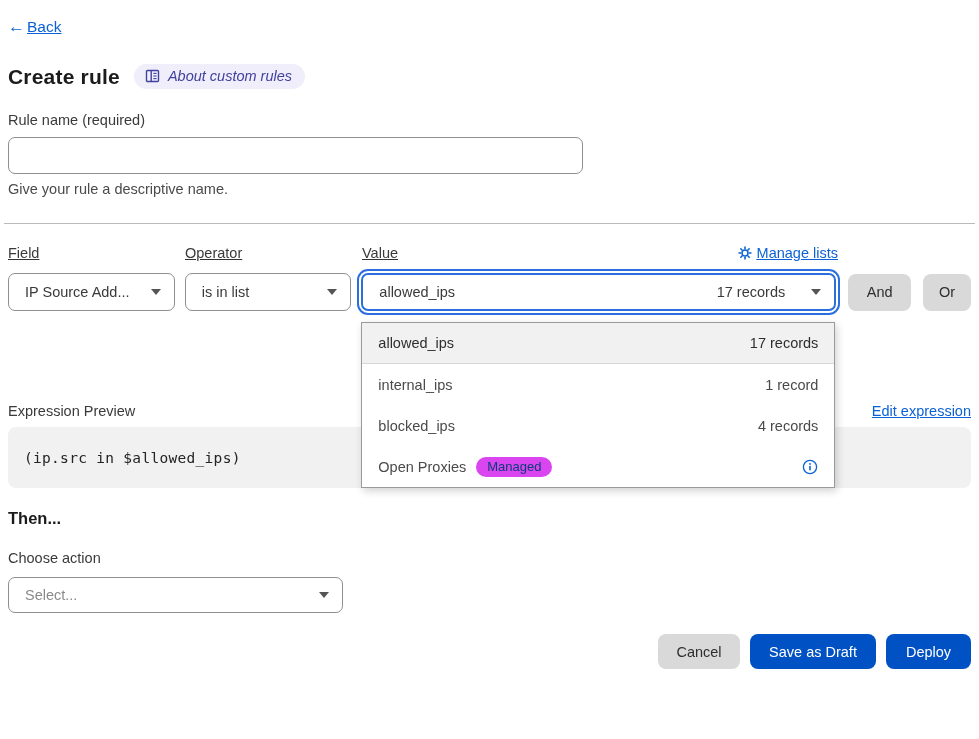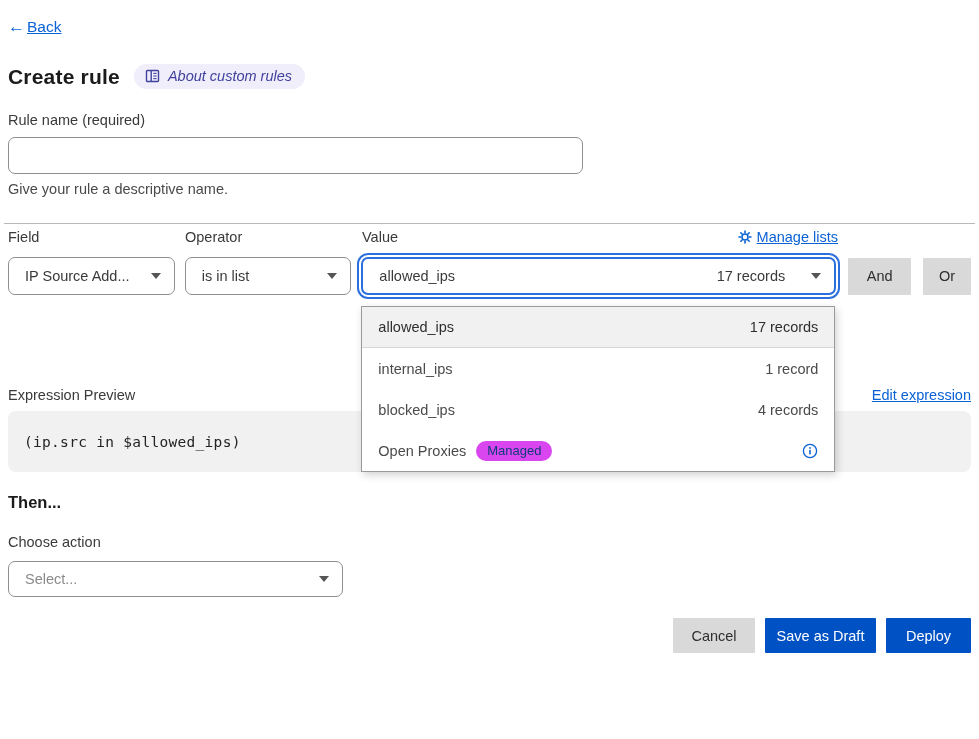--- a/index.html
+++ b/index.html
@@ -39,21 +39,21 @@
     font-size: 14.5px; padding: 0 12px; outline: none;
     font-family: "Liberation Sans", sans-serif;
   }
   .helper-text { margin-top: 7px; font-size: 14.5px; color: #4a4a4a; }
 
   .divider { border: none; border-top: 1px solid #b9b9b9; margin: 26px -4px 0 -4px; }
 
   .section-heading { font-size: 16.5px; font-weight: 700; color: #1b1b1b; margin: 21px 0 0 0; }
 
   
-  .cond-labels { margin-top: 5px; display: flex; align-items: flex-end; }
+  .cond-labels { margin-top: 21px; display: flex; align-items: flex-end; text-decoration: underline; }
   .lab-field { width: 177px; }
   .lab-operator { width: 177px; }
   .lab-value { width: 476px; display: flex; justify-content: space-between; align-items: flex-end; }
   .manage-lists { display: inline-flex; align-items: center; gap: 5px; color: #0b62d4; font-size: 14.5px; cursor: pointer; }
   .manage-lists .link-text { text-decoration: underline; }
 
   
   .cond-row { margin-top: 12px; display: flex; align-items: center; }
   .select-box {
     height: 38px; border: 1px solid #8f8f8f; border-radius: 7px; background: #fff;
@@ -65,21 +65,21 @@
   .value-wrap { position: relative; width: 476px; margin-right: 12px; }
   .sel-value {
     width: 100%; height: 38px;
     border: 2px solid #2b6fdf; border-radius: 7px;
     outline: 2px solid #2b6fdf; outline-offset: 2px;
     display: flex; align-items: center; justify-content: space-between;
     padding: 0 13px 0 16px; font-size: 14.5px; color: #3a3a3a; background: #fff; cursor: pointer;
   }
   .sel-value .right-part { display: flex; align-items: center; gap: 26px; }
   .caret { width: 0; height: 0; border-left: 5px solid transparent; border-right: 5px solid transparent; border-top: 6px solid #555; flex: none; }
-  .btn { border: none; border-radius: 1px; font-size: 14.5px; cursor: pointer; font-family: "Liberation Sans", sans-serif; }
+  .btn { border: none; border-radius: 8px; font-size: 14.5px; cursor: pointer; font-family: "Liberation Sans", sans-serif; }
   .btn-gray { background: #d9d9d9; color: #2e2e2e; }
   .and-btn { width: 63px; height: 37px; margin-right: 12px; }
   .or-btn { width: 48px; height: 37px; }
 
   
   .list-panel {
     position: absolute; z-index: 10; left: 0; top: 49px; width: 474px;
     background: #fff; border: 1px solid #9a9a9a;
     box-shadow: 2px 3px 8px rgba(0,0,0,0.18);
   }
@@ -102,21 +102,21 @@
   .then-heading { margin-top: 21px; }
   .choose-label { margin-top: 22px; }
   .sel-action { margin-top: 11px; width: 335px; height: 36px; }
   .sel-action .placeholder { color: #8a8a8a; }
 
   
   .footer { margin-top: 21px; display: flex; justify-content: flex-end; gap: 10px; }
   .footer .btn { height: 35px; }
   .cancel-btn { width: 82px; }
   .btn-blue { background: #0051c3; color: #ffffff; }
-  .save-btn { width: 111px; }
+  .save-btn { width: 126px; }
   .deploy-btn { width: 85px; }
 
   .icon-svg { display: block; flex: none; }
 </style>
 </head>
 <body>
 
 <div class="page">
 
   

